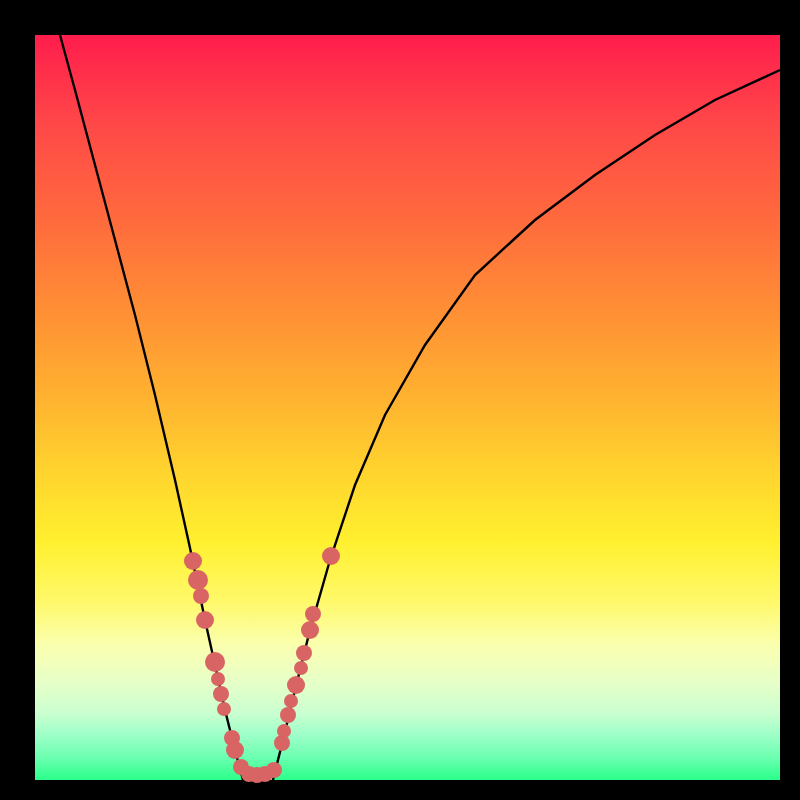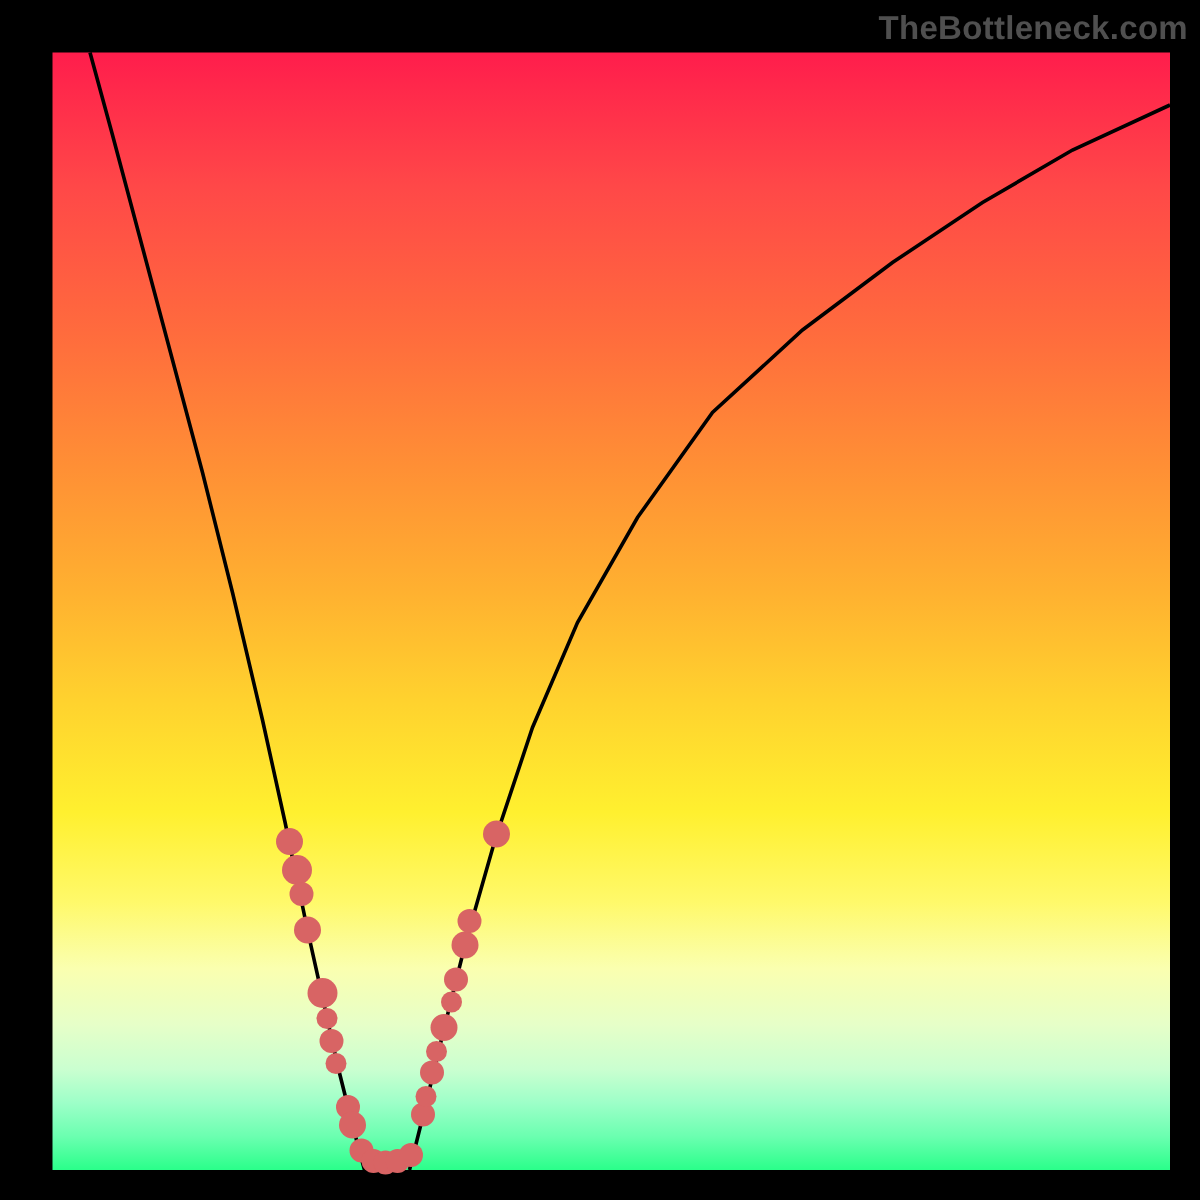--- a/index.html
+++ b/index.html
@@ -61,21 +61,20 @@
   .dots circle {
     fill: #d86464;
   }
 </style>
 </head>
 <body>
 
 <div class="frame">
   <div class="plot-area"></div>
 
-  <div class="branding">TheBottleneck.com</div>
 
   <svg class="curve" viewBox="0 0 745 745" preserveAspectRatio="none">
     <g>
       <path id="left-path" fill="none" stroke="#000" stroke-width="2.4" d="M25.0 0.0 L40.0 55.0 L60.0 130.0 L80.0 205.0 L100.0 280.0 L120.0 360.0 L140.0 445.0 L155.0 513.0 L170.0 585.0 L180.0 630.0 L190.0 675.0 L200.0 715.0 L208.0 745.0"></path>
       <path id="right-path" fill="none" stroke="#000" stroke-width="2.4" d="M238.0 745.0 L248.0 705.0 L260.0 655.0 L275.0 595.0 L295.0 525.0 L320.0 450.0 L350.0 380.0 L390.0 310.0 L440.0 240.0 L500.0 185.0 L560.0 140.0 L620.0 100.0 L680.0 65.0 L745.0 35.0"></path>
     </g>
     <g class="dots" id="dots">
         <circle cx="158" cy="526" r="9"></circle>
         <circle cx="163" cy="545" r="10"></circle>
         <circle cx="166" cy="561" r="8"></circle>

